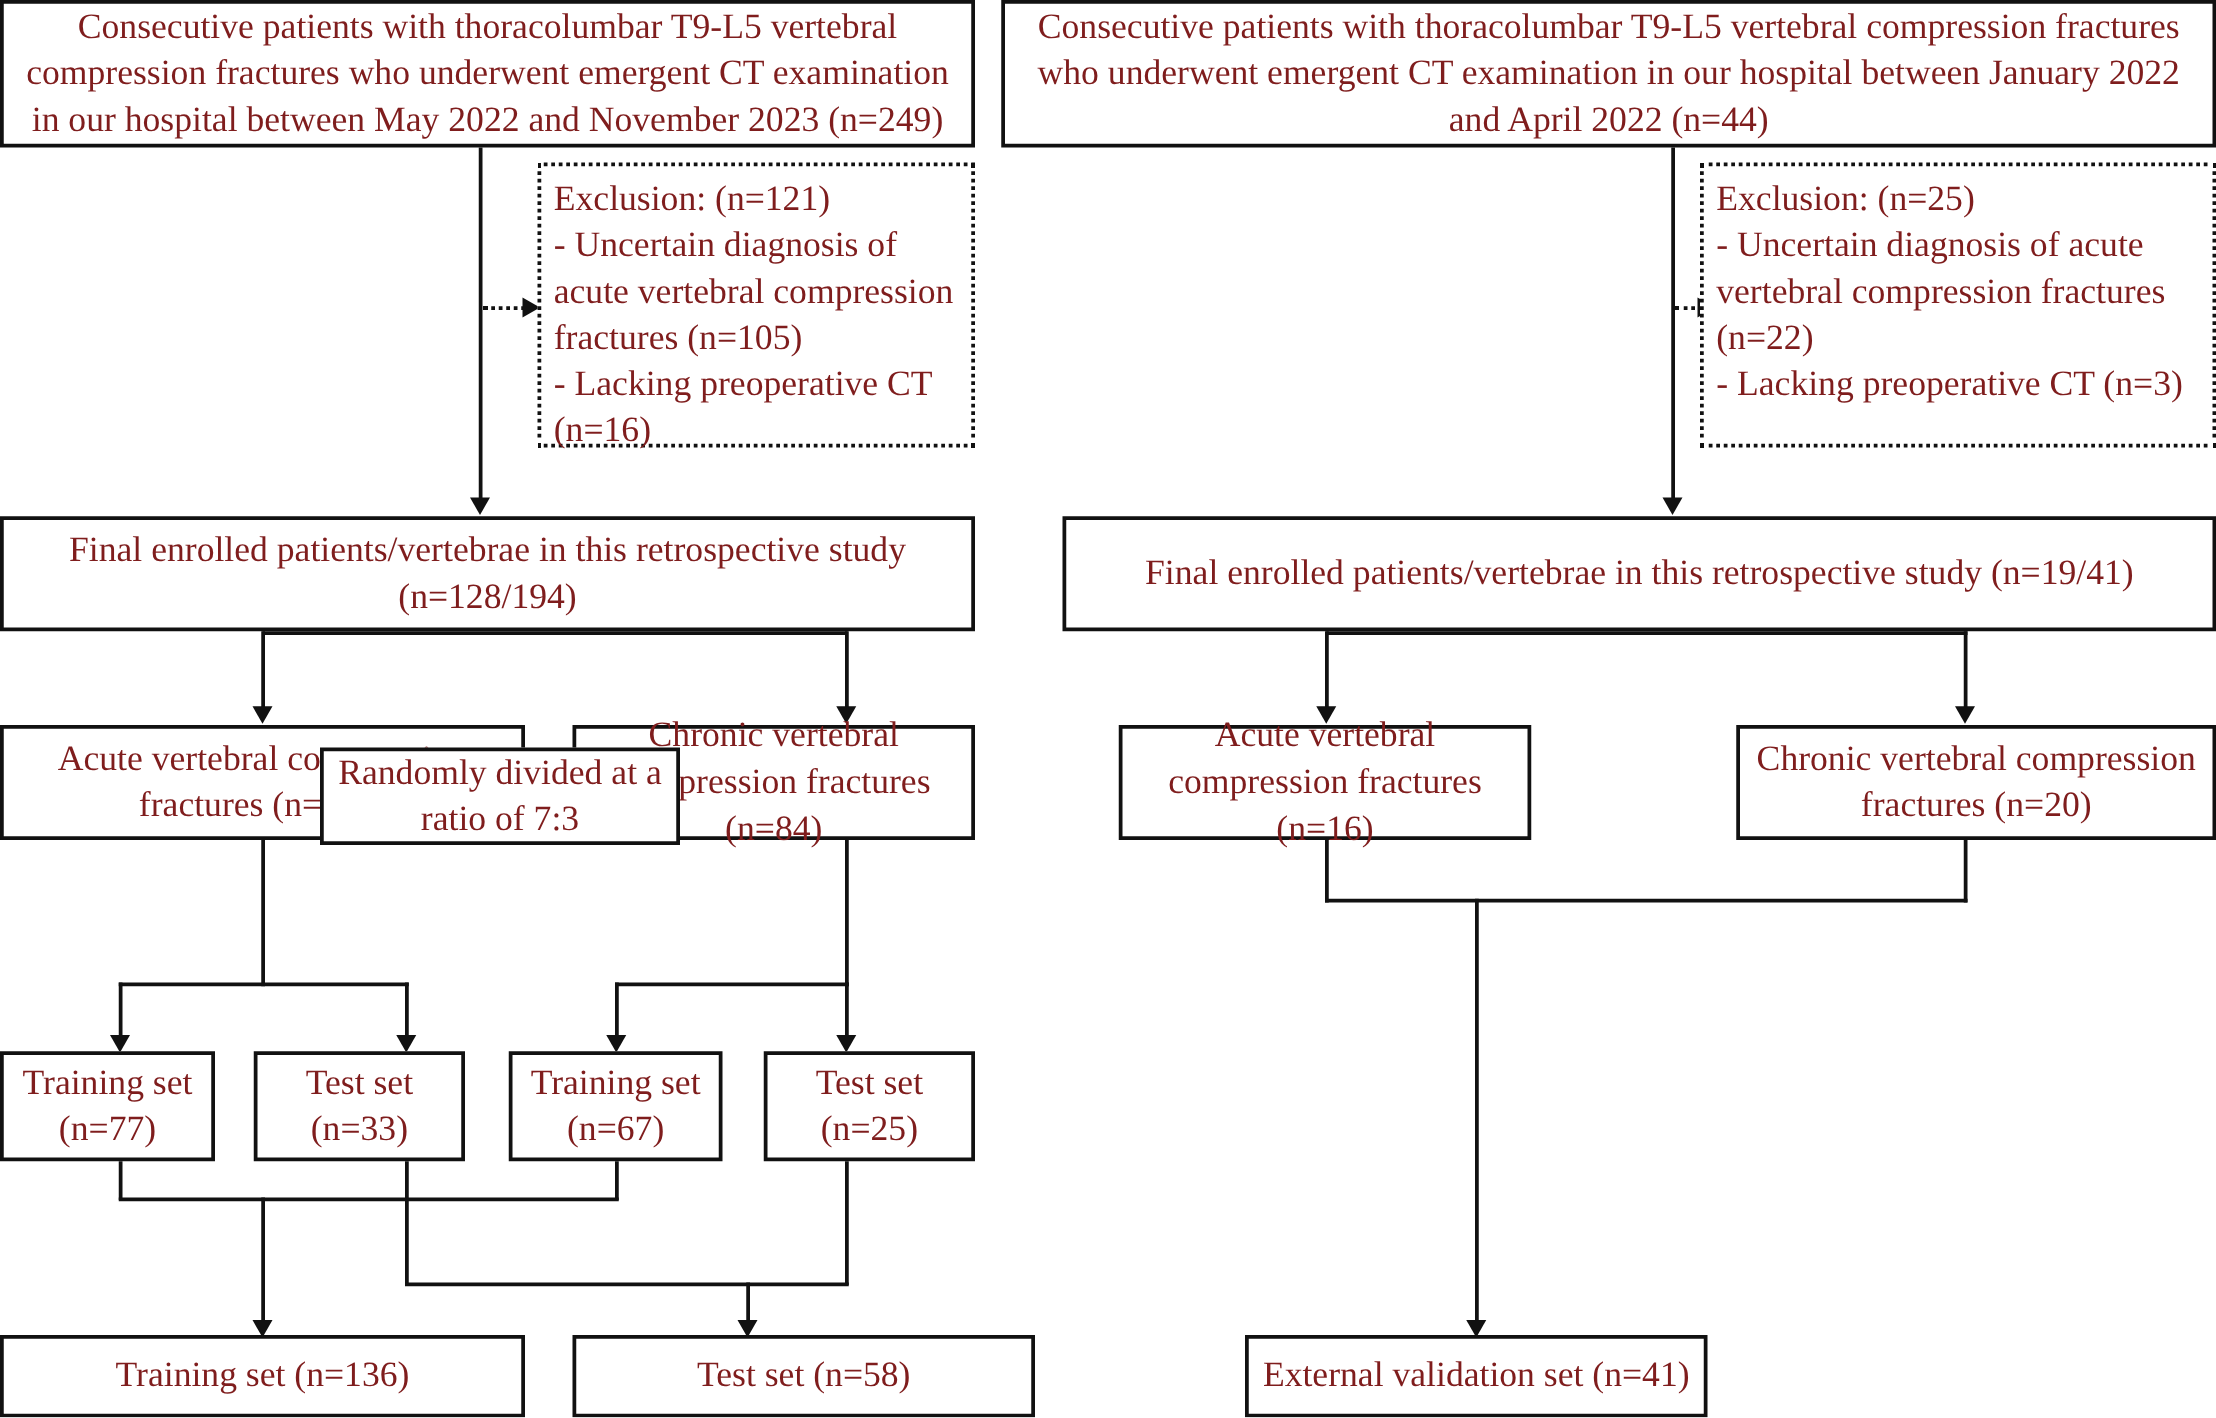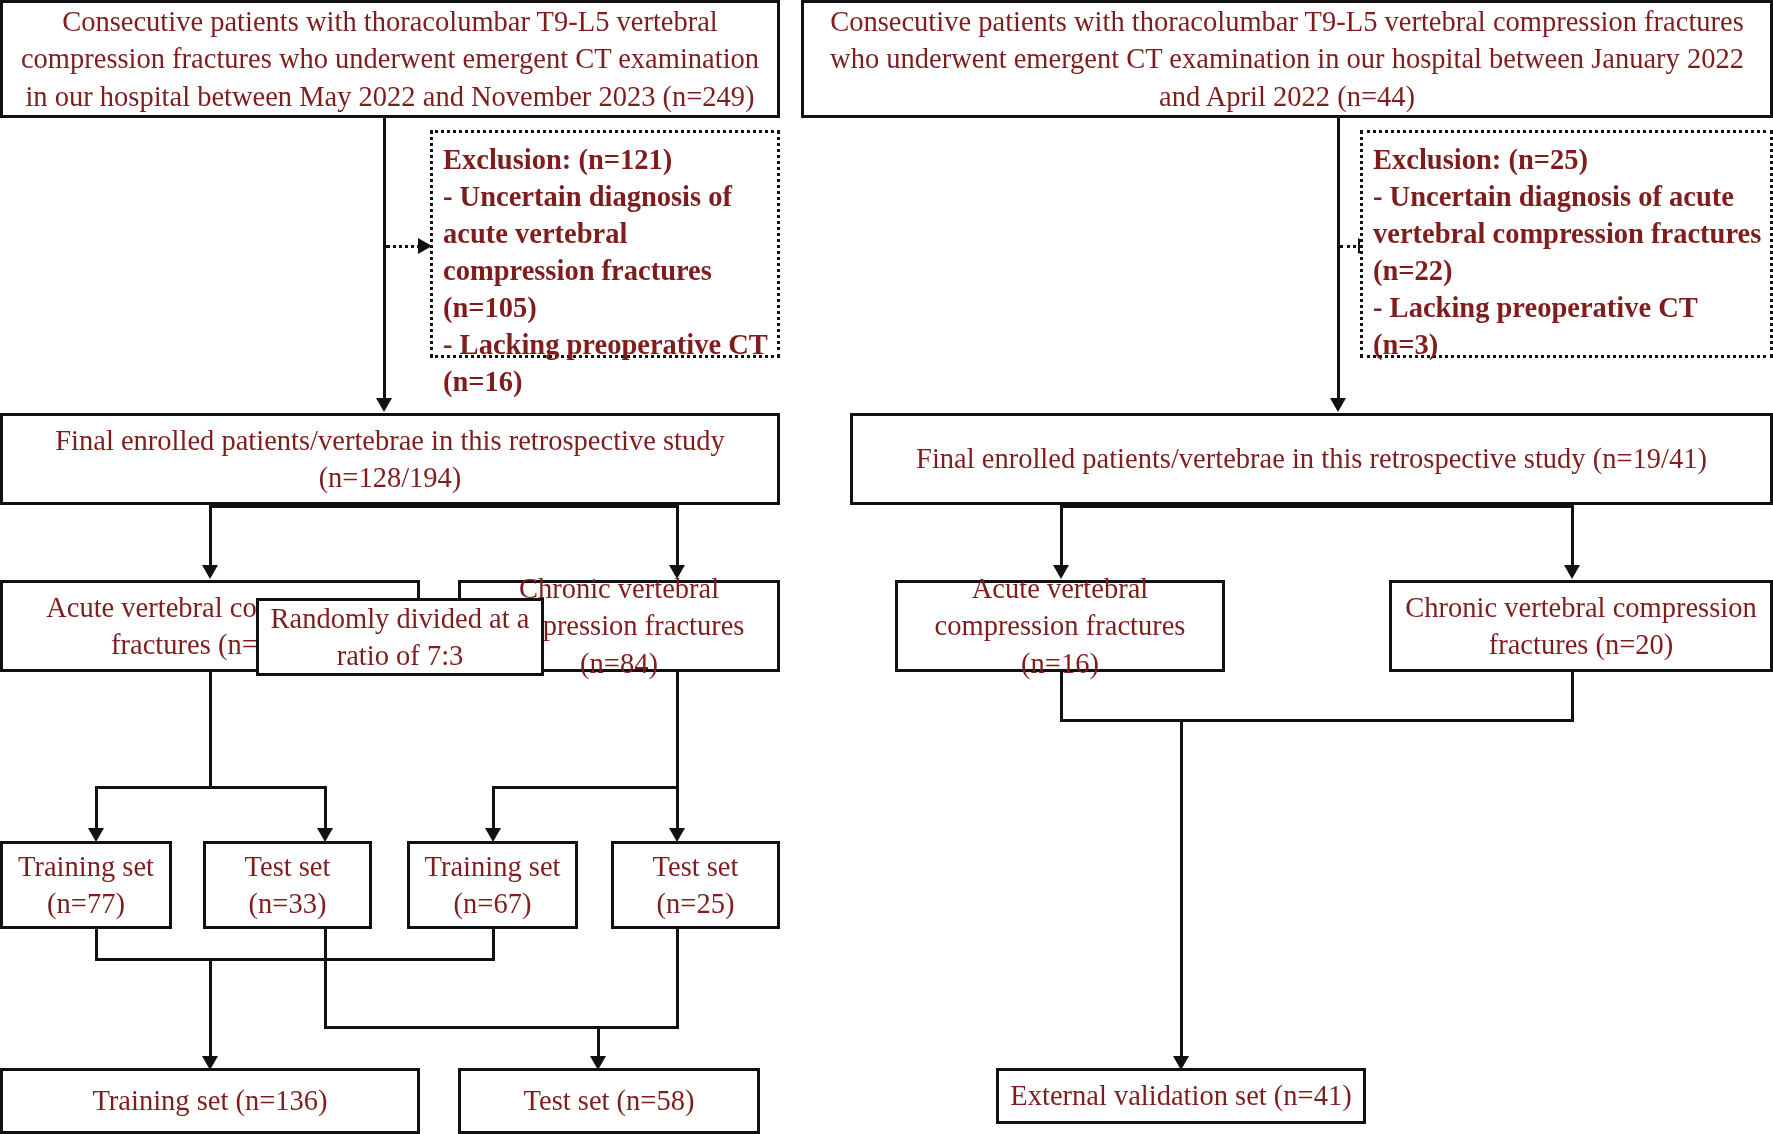--- a/index.html
+++ b/index.html
@@ -22,21 +22,20 @@
     text-align:center;
     line-height:1.30;
     padding:2px 6px;
     white-space:pre-line;
   }
   .box.left-al{
     justify-content:flex-start;
     text-align:left;
     align-items:flex-start;
     padding:8px 6px 6px 10px;
-    font-weight:bold;
   }
   .dotted{
     border:3px dotted #111111;
   }
   .f28{font-size:28.5px;}
   
   .vline{position:absolute;background:#111111;width:3px;}
   .hline{position:absolute;background:#111111;height:3px;}
   .dhline{position:absolute;height:0;border-top:3px dotted #111111;}
   .arrowdown{
@@ -107,21 +106,21 @@
   <div class="vline" style="left:209px;top:958px;height:108px;"></div>
   <div class="arrowdown" style="left:202px;top:1056px;"></div>
 
   <div class="vline" style="left:324px;top:929px;height:99px;"></div>
   <div class="vline" style="left:676px;top:929px;height:99px;"></div>
   <div class="hline" style="left:324px;top:1026px;width:355px;"></div>
   <div class="vline" style="left:597px;top:1026px;height:40px;"></div>
   <div class="arrowdown" style="left:590px;top:1056px;"></div>
 
   <div class="box f28" style="left:0px;top:1068px;width:420px;height:66px;">Training set (n=136)</div>
-  <div class="box f28" style="left:458px;top:1068px;width:302px;height:66px;">Test set (n=58)</div>
+  <div class="box f28" style="left:458px;top:1068px;width:370px;height:66px;">Test set (n=58)</div>
 
   <div class="box f28" style="left:801px;top:0px;width:972px;height:118px;">Consecutive patients with thoracolumbar T9-L5 vertebral compression fractures who underwent emergent CT examination in our hospital between January 2022 and April 2022 (n=44)</div>
 
   <div class="vline" style="left:1337px;top:118px;height:282px;"></div>
   <div class="arrowdown" style="left:1330px;top:398px;"></div>
 
   <div class="dhline" style="left:1340px;top:245px;width:28px;"></div>
   <div class="arrowright" style="left:1358px;top:238px;"></div>
 
   <div class="box dotted left-al f28" style="left:1360px;top:130px;width:413px;height:228px;">Exclusion: (n=25)
@@ -138,15 +137,15 @@
 
   <div class="box f28" style="left:895px;top:580px;width:330px;height:92px;">Acute vertebral compression fractures (n=16)</div>
   <div class="box f28" style="left:1389px;top:580px;width:384px;height:92px;">Chronic vertebral compression fractures (n=20)</div>
 
   <div class="vline" style="left:1060px;top:672px;height:50px;"></div>
   <div class="vline" style="left:1571px;top:672px;height:50px;"></div>
   <div class="hline" style="left:1060px;top:719px;width:514px;"></div>
   <div class="vline" style="left:1180px;top:719px;height:347px;"></div>
   <div class="arrowdown" style="left:1173px;top:1056px;"></div>
 
-  <div class="box f28" style="left:996px;top:1068px;width:370px;height:56px;">External validation set (n=41)</div>
+  <div class="box f28" style="left:996px;top:1068px;width:370px;height:66px;">External validation set (n=41)</div>
 
 </div>
 
 </body></html>

